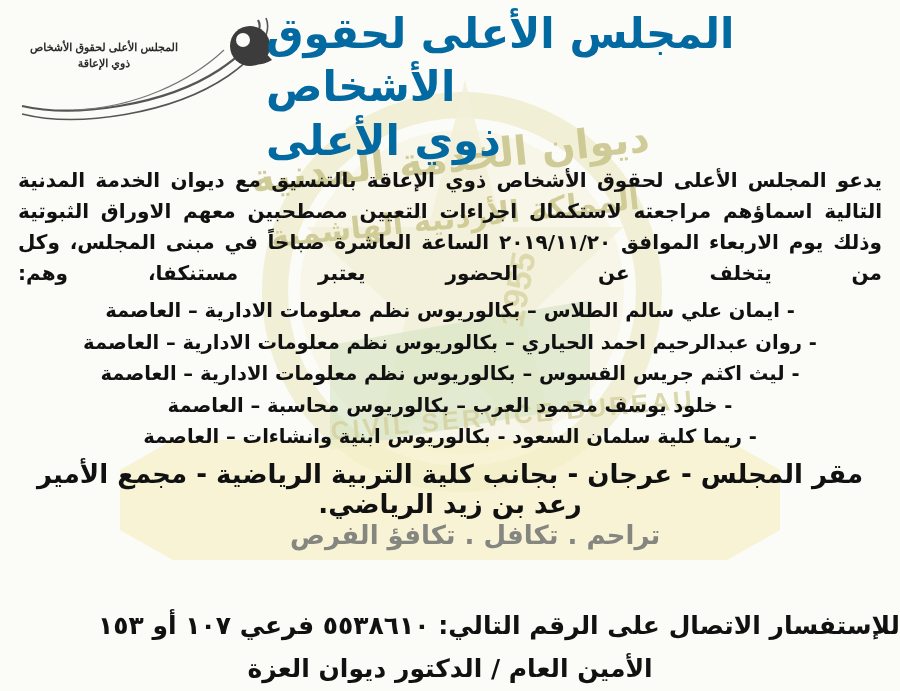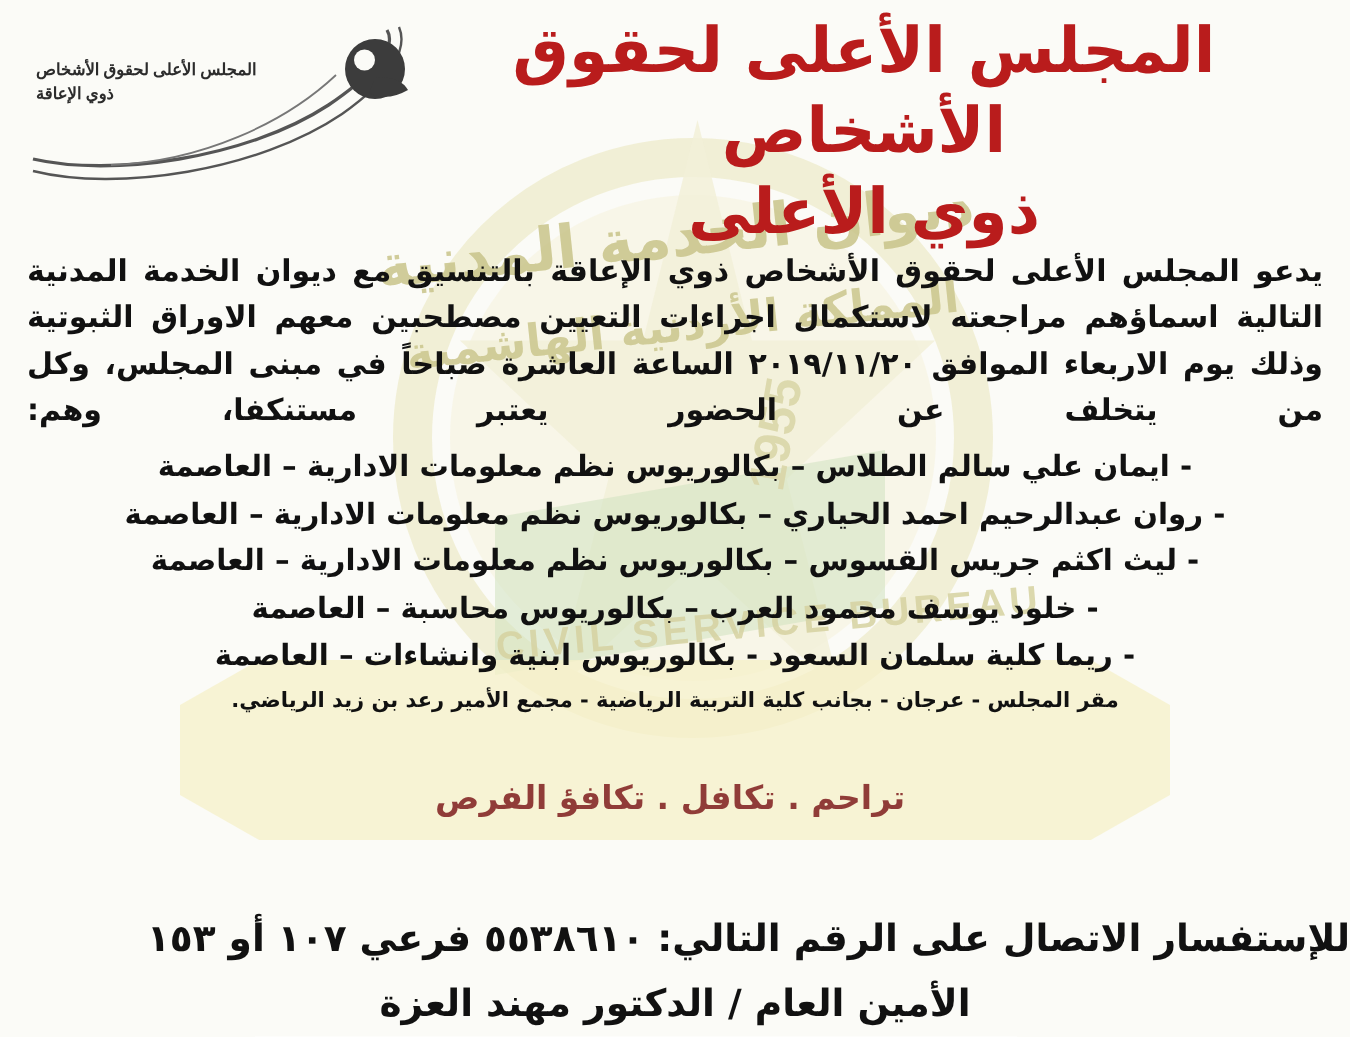--- a/index.html
+++ b/index.html
@@ -97,56 +97,56 @@
   }
   .wm-1955 {
     left: 480px; top: 270px;
     font-size: 34px;
     color: #d9d5a6;
     font-family: "Liberation Sans", sans-serif;
     transform: rotate(-80deg);
   }
   .wm-bottom {
     left: 290px; top: 520px;
-    font-size: 22px;
-    color: #7f1d1d;
+    font-size: 26px;
+    color: #737373;
   }
 
   
   .logo {
     position: absolute;
     left: 14px; top: 10px;
     width: 270px; height: 120px;
     z-index: 2;
   }
   .logo-swoosh {
     position: absolute;
     left: 0; top: 0;
     width: 270px; height: 120px;
   }
   .logo-text {
     position: absolute;
     left: 10px; top: 30px;
     width: 160px;
-    text-align: left;
+    text-align: center;
     font-size: 11px;
     line-height: 1.45;
     color: #2c2c2c;
     font-weight: bold;
-    font-family: Liberation Serif, serif;
+    font-family: Liberation Sans, sans-serif;
   }
 
   
   .header {
     position: absolute;
     right: 14px; top: 8px;
     width: 620px;
     z-index: 3;
-    text-align: center;
-    color: #b91c1c;
+    text-align: left;
+    color: #0369a1;
     font-weight: bold;
     line-height: 1.25;
     font-size: 42px;
     font-family: "DejaVu Sans", sans-serif;
   }
   .header .line2 {
     margin-top: 2px;
   }
 
   
@@ -176,21 +176,21 @@
     font-size: 19.5px;
     line-height: 1.62;
     font-weight: bold;
     color: #111;
     white-space: nowrap;
     font-family: "DejaVu Sans", sans-serif;
   }
   .location {
     margin-top: 6px;
     text-align: center;
-    font-size: 14px;
+    font-size: 26px;
     font-weight: bold;
     color: #111;
     font-family: "DejaVu Sans", sans-serif;
   }
   .footer {
     position: absolute;
     left: 0; bottom: 8px;
     width: 900px;
     z-index: 3;
     text-align: center;
@@ -254,16 +254,16 @@
       <div class="name-row">- ليث اكثم جريس القسوس – بكالوريوس نظم معلومات الادارية – العاصمة</div>
       <div class="name-row">- خلود يوسف محمود العرب – بكالوريوس محاسبة – العاصمة</div>
       <div class="name-row">- ريما كلية سلمان السعود - بكالوريوس ابنية وانشاءات – العاصمة</div>
     </div>
 
     <div class="location">مقر المجلس - عرجان - بجانب كلية التربية الرياضية - مجمع الأمير رعد بن زيد الرياضي.</div>
   </div>
 
   <div class="footer">
     <div class="contact">للإستفسار الاتصال على الرقم التالي: ٥٥٣٨٦١٠ فرعي ١٠٧ أو ١٥٣</div>
-    <div class="signature">الأمين العام / الدكتور مهند العزة</div>
+    <div class="signature">الأمين العام / الدكتور ديوان العزة</div>
   </div>
 
 </div>
 
 </body></html>

